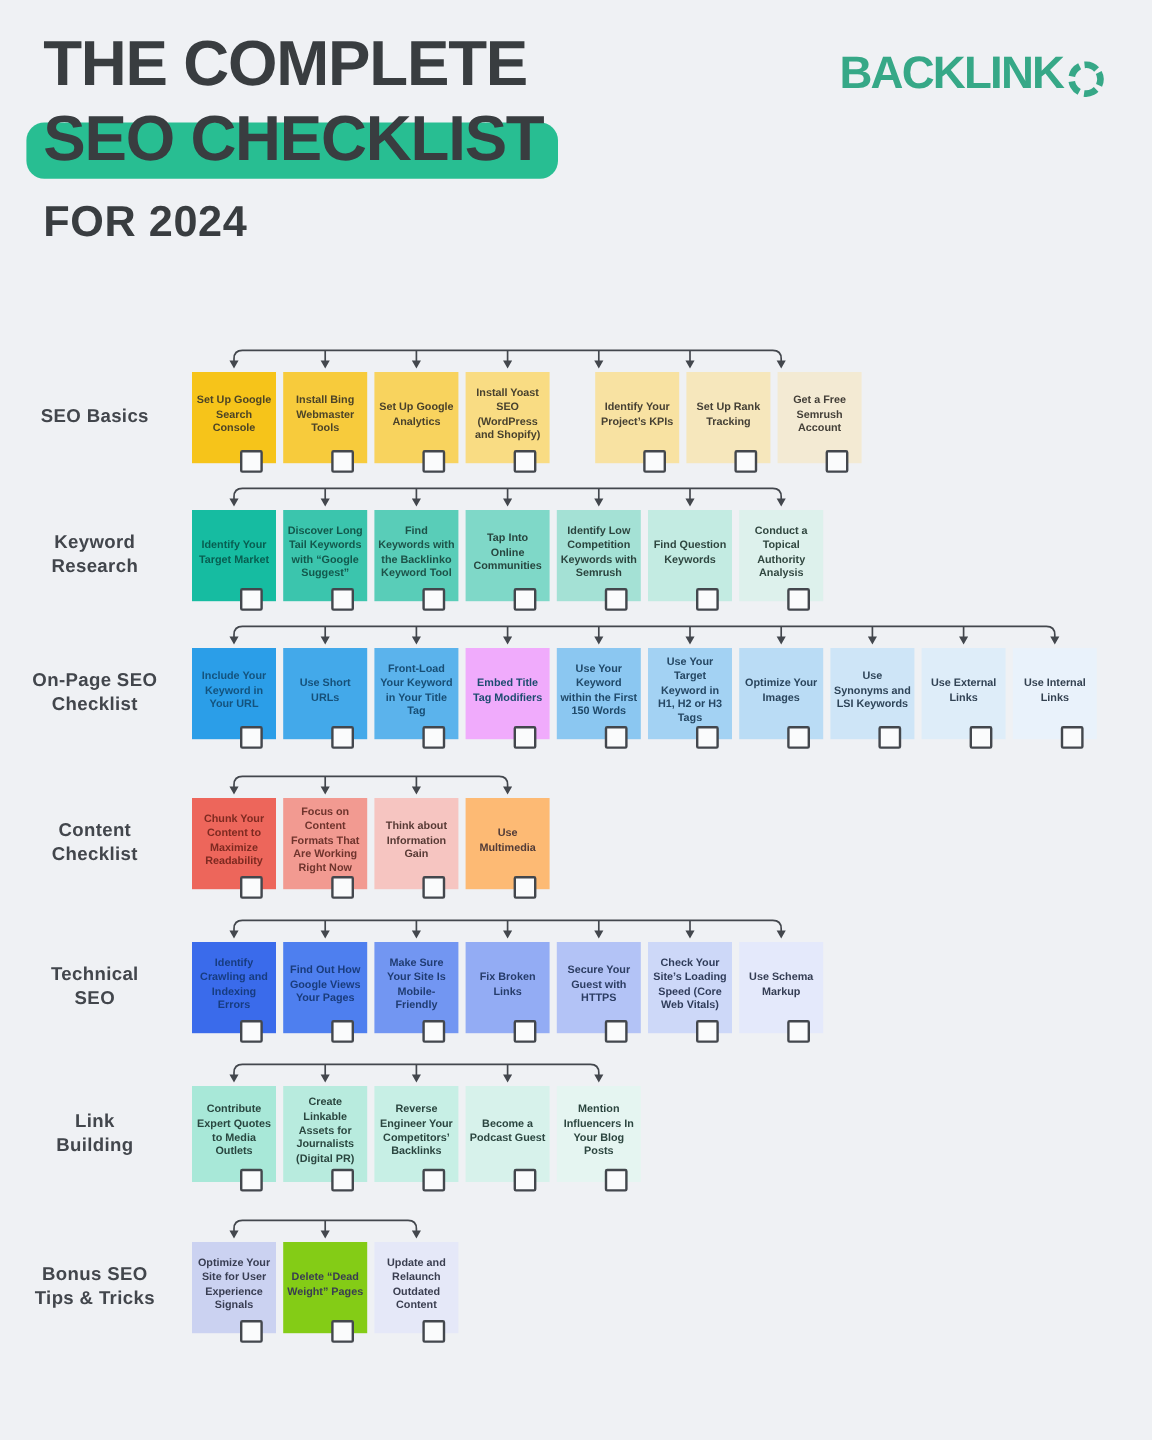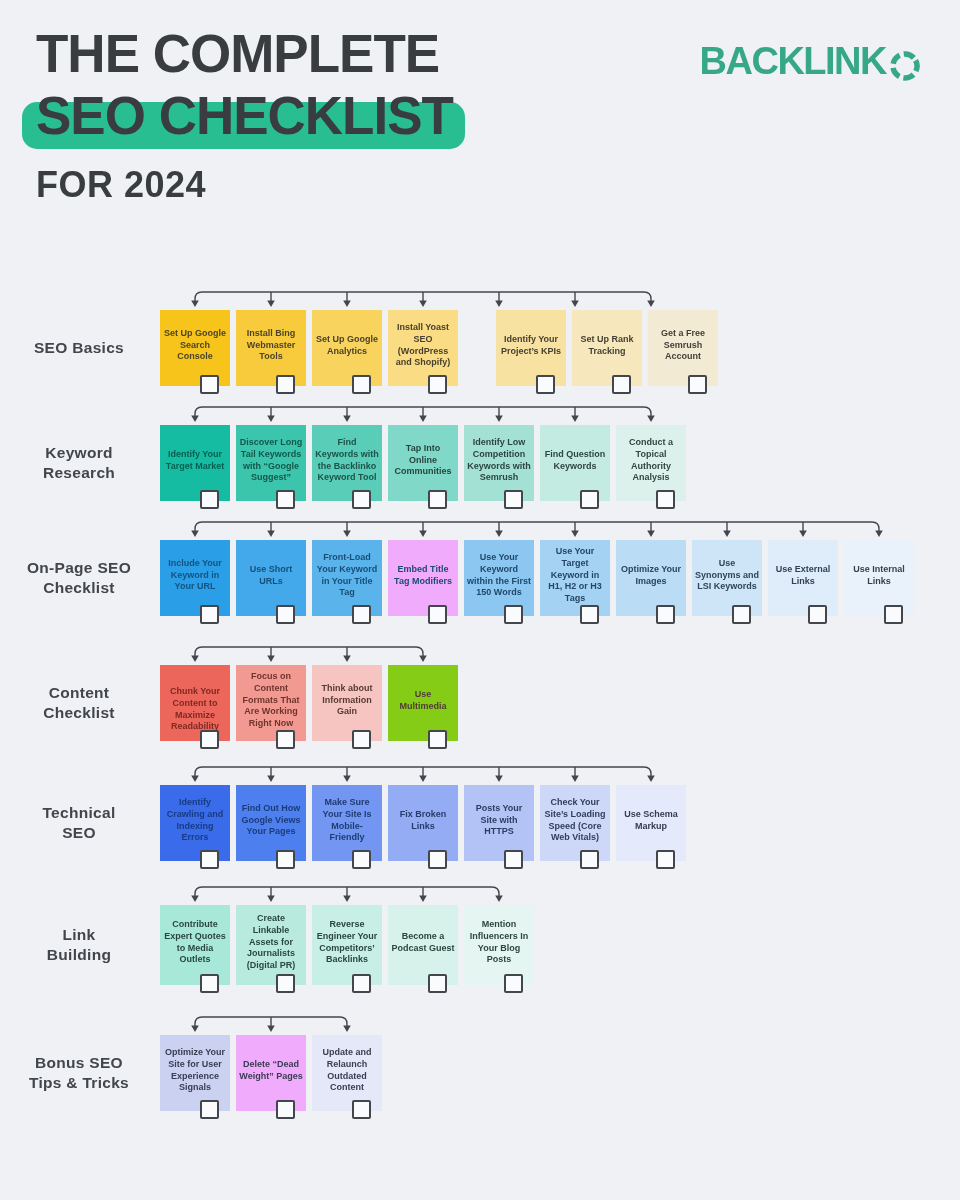--- a/index.html
+++ b/index.html
@@ -212,33 +212,33 @@
     <div class="row-label">
           <span>Content</span>
           <span>Checklist</span>
         </div>
     <div class="cards-area">
           <svg class="connector" width="298" height="20" viewBox="0 0 298 20">
             <path d="M 35 11 L 35 9 Q 35 2 42 2 L 256 2 Q 263 2 263 9 L 263 11 M 111 2 L 111 11 M 187 2 L 187 11" fill="none" stroke="#43474D" stroke-width="1.4"></path>
             <path d="M 31.2 10.5 L 38.8 10.5 L 35 17 Z M 107.2 10.5 L 114.8 10.5 L 111 17 Z M 183.2 10.5 L 190.8 10.5 L 187 17 Z M 259.2 10.5 L 266.8 10.5 L 263 17 Z " fill="#43474D"></path>
           </svg>
           <div class="cards">
-            <div class="card" style="background: rgb(237, 102, 91); color: rgb(126, 42, 33); align-items: flex-end;">
+            <div class="card" style="background: rgb(237, 102, 91); color: rgb(126, 42, 33);">
               <div class="card-label">Chunk Your Content to Maximize Readability</div>
               <div class="checkbox" role="checkbox" aria-checked="false" style="background: rgb(250, 251, 252); border-color: rgb(67, 71, 77);"></div>
             </div>
             <div class="card" style="background: rgb(242, 154, 145); color: rgb(111, 52, 45);">
               <div class="card-label">Focus on Content Formats That Are Working Right Now</div>
               <div class="checkbox" role="checkbox" aria-checked="false" style="background: rgb(250, 251, 252); border-color: rgb(67, 71, 77);"></div>
             </div>
             <div class="card" style="background: rgb(246, 197, 193); color: rgb(87, 58, 53);">
               <div class="card-label">Think about Information Gain</div>
               <div class="checkbox" role="checkbox" aria-checked="false" style="background: rgb(250, 251, 252); border-color: rgb(67, 71, 77);"></div>
             </div>
-            <div class="card" style="background: #84cc16; color: rgb(81, 59, 56); text-align: center;">
+            <div class="card" style="background: #fdba74; color: rgb(81, 59, 56); text-align: center;">
               <div class="card-label">Use Multimedia</div>
               <div class="checkbox" role="checkbox" aria-checked="false" style="background: rgb(250, 251, 252); border-color: rgb(67, 71, 77);"></div>
             </div>
           </div>
         </div>
   </div>
 
   <div class="row">
     <div class="row-label">
           <span>Technical</span>
@@ -260,21 +260,21 @@
             </div>
             <div class="card" style="background: rgb(114, 150, 242); color: rgb(32, 60, 114);">
               <div class="card-label">Make Sure Your Site Is Mobile-Friendly</div>
               <div class="checkbox" role="checkbox" aria-checked="false" style="background: rgb(250, 251, 252); border-color: rgb(67, 71, 77);"></div>
             </div>
             <div class="card" style="background: rgb(147, 172, 244); color: rgb(38, 60, 106);">
               <div class="card-label">Fix Broken Links</div>
               <div class="checkbox" role="checkbox" aria-checked="false" style="background: rgb(250, 251, 252); border-color: rgb(67, 71, 77);"></div>
             </div>
             <div class="card" style="background: rgb(179, 195, 246); color: rgb(44, 61, 98);">
-              <div class="card-label">Posts Your Site with HTTPS</div>
+              <div class="card-label">Secure Your Guest with HTTPS</div>
               <div class="checkbox" role="checkbox" aria-checked="false" style="background: rgb(250, 251, 252); border-color: rgb(67, 71, 77);"></div>
             </div>
             <div class="card" style="background: rgb(205, 216, 248); color: rgb(48, 61, 91);">
               <div class="card-label">Check Your Site’s Loading Speed (Core Web Vitals)</div>
               <div class="checkbox" role="checkbox" aria-checked="false" style="background: rgb(250, 251, 252); border-color: rgb(67, 71, 77);"></div>
             </div>
             <div class="card" style="background: rgb(228, 233, 251); color: rgb(52, 61, 83);">
               <div class="card-label">Use Schema Markup</div>
               <div class="checkbox" role="checkbox" aria-checked="false" style="background: rgb(250, 251, 252); border-color: rgb(67, 71, 77);"></div>
             </div>
@@ -325,21 +325,21 @@
     <div class="cards-area">
           <svg class="connector" width="222" height="20" viewBox="0 0 222 20">
             <path d="M 35 11 L 35 9 Q 35 2 42 2 L 180 2 Q 187 2 187 9 L 187 11 M 111 2 L 111 11" fill="none" stroke="#43474D" stroke-width="1.4"></path>
             <path d="M 31.2 10.5 L 38.8 10.5 L 35 17 Z M 107.2 10.5 L 114.8 10.5 L 111 17 Z M 183.2 10.5 L 190.8 10.5 L 187 17 Z " fill="#43474D"></path>
           </svg>
           <div class="cards">
             <div class="card" style="background: rgb(203, 210, 241); color: rgb(56, 61, 82);">
               <div class="card-label">Optimize Your Site for User Experience Signals</div>
               <div class="checkbox" role="checkbox" aria-checked="false" style="background: rgb(250, 251, 252); border-color: rgb(67, 71, 77);"></div>
             </div>
-            <div class="card" style="background: #f0abfc; color: rgb(57, 61, 81);">
+            <div class="card" style="background: #84cc16; color: rgb(57, 61, 81);">
               <div class="card-label">Delete “Dead Weight” Pages</div>
               <div class="checkbox" role="checkbox" aria-checked="false" style="background: rgb(250, 251, 252); border-color: rgb(67, 71, 77);"></div>
             </div>
             <div class="card" style="background: rgb(229, 232, 248); color: rgb(58, 62, 80);">
               <div class="card-label">Update and Relaunch Outdated Content</div>
               <div class="checkbox" role="checkbox" aria-checked="false" style="background: rgb(250, 251, 252); border-color: rgb(67, 71, 77);"></div>
             </div>
           </div>
         </div>
   </div>

